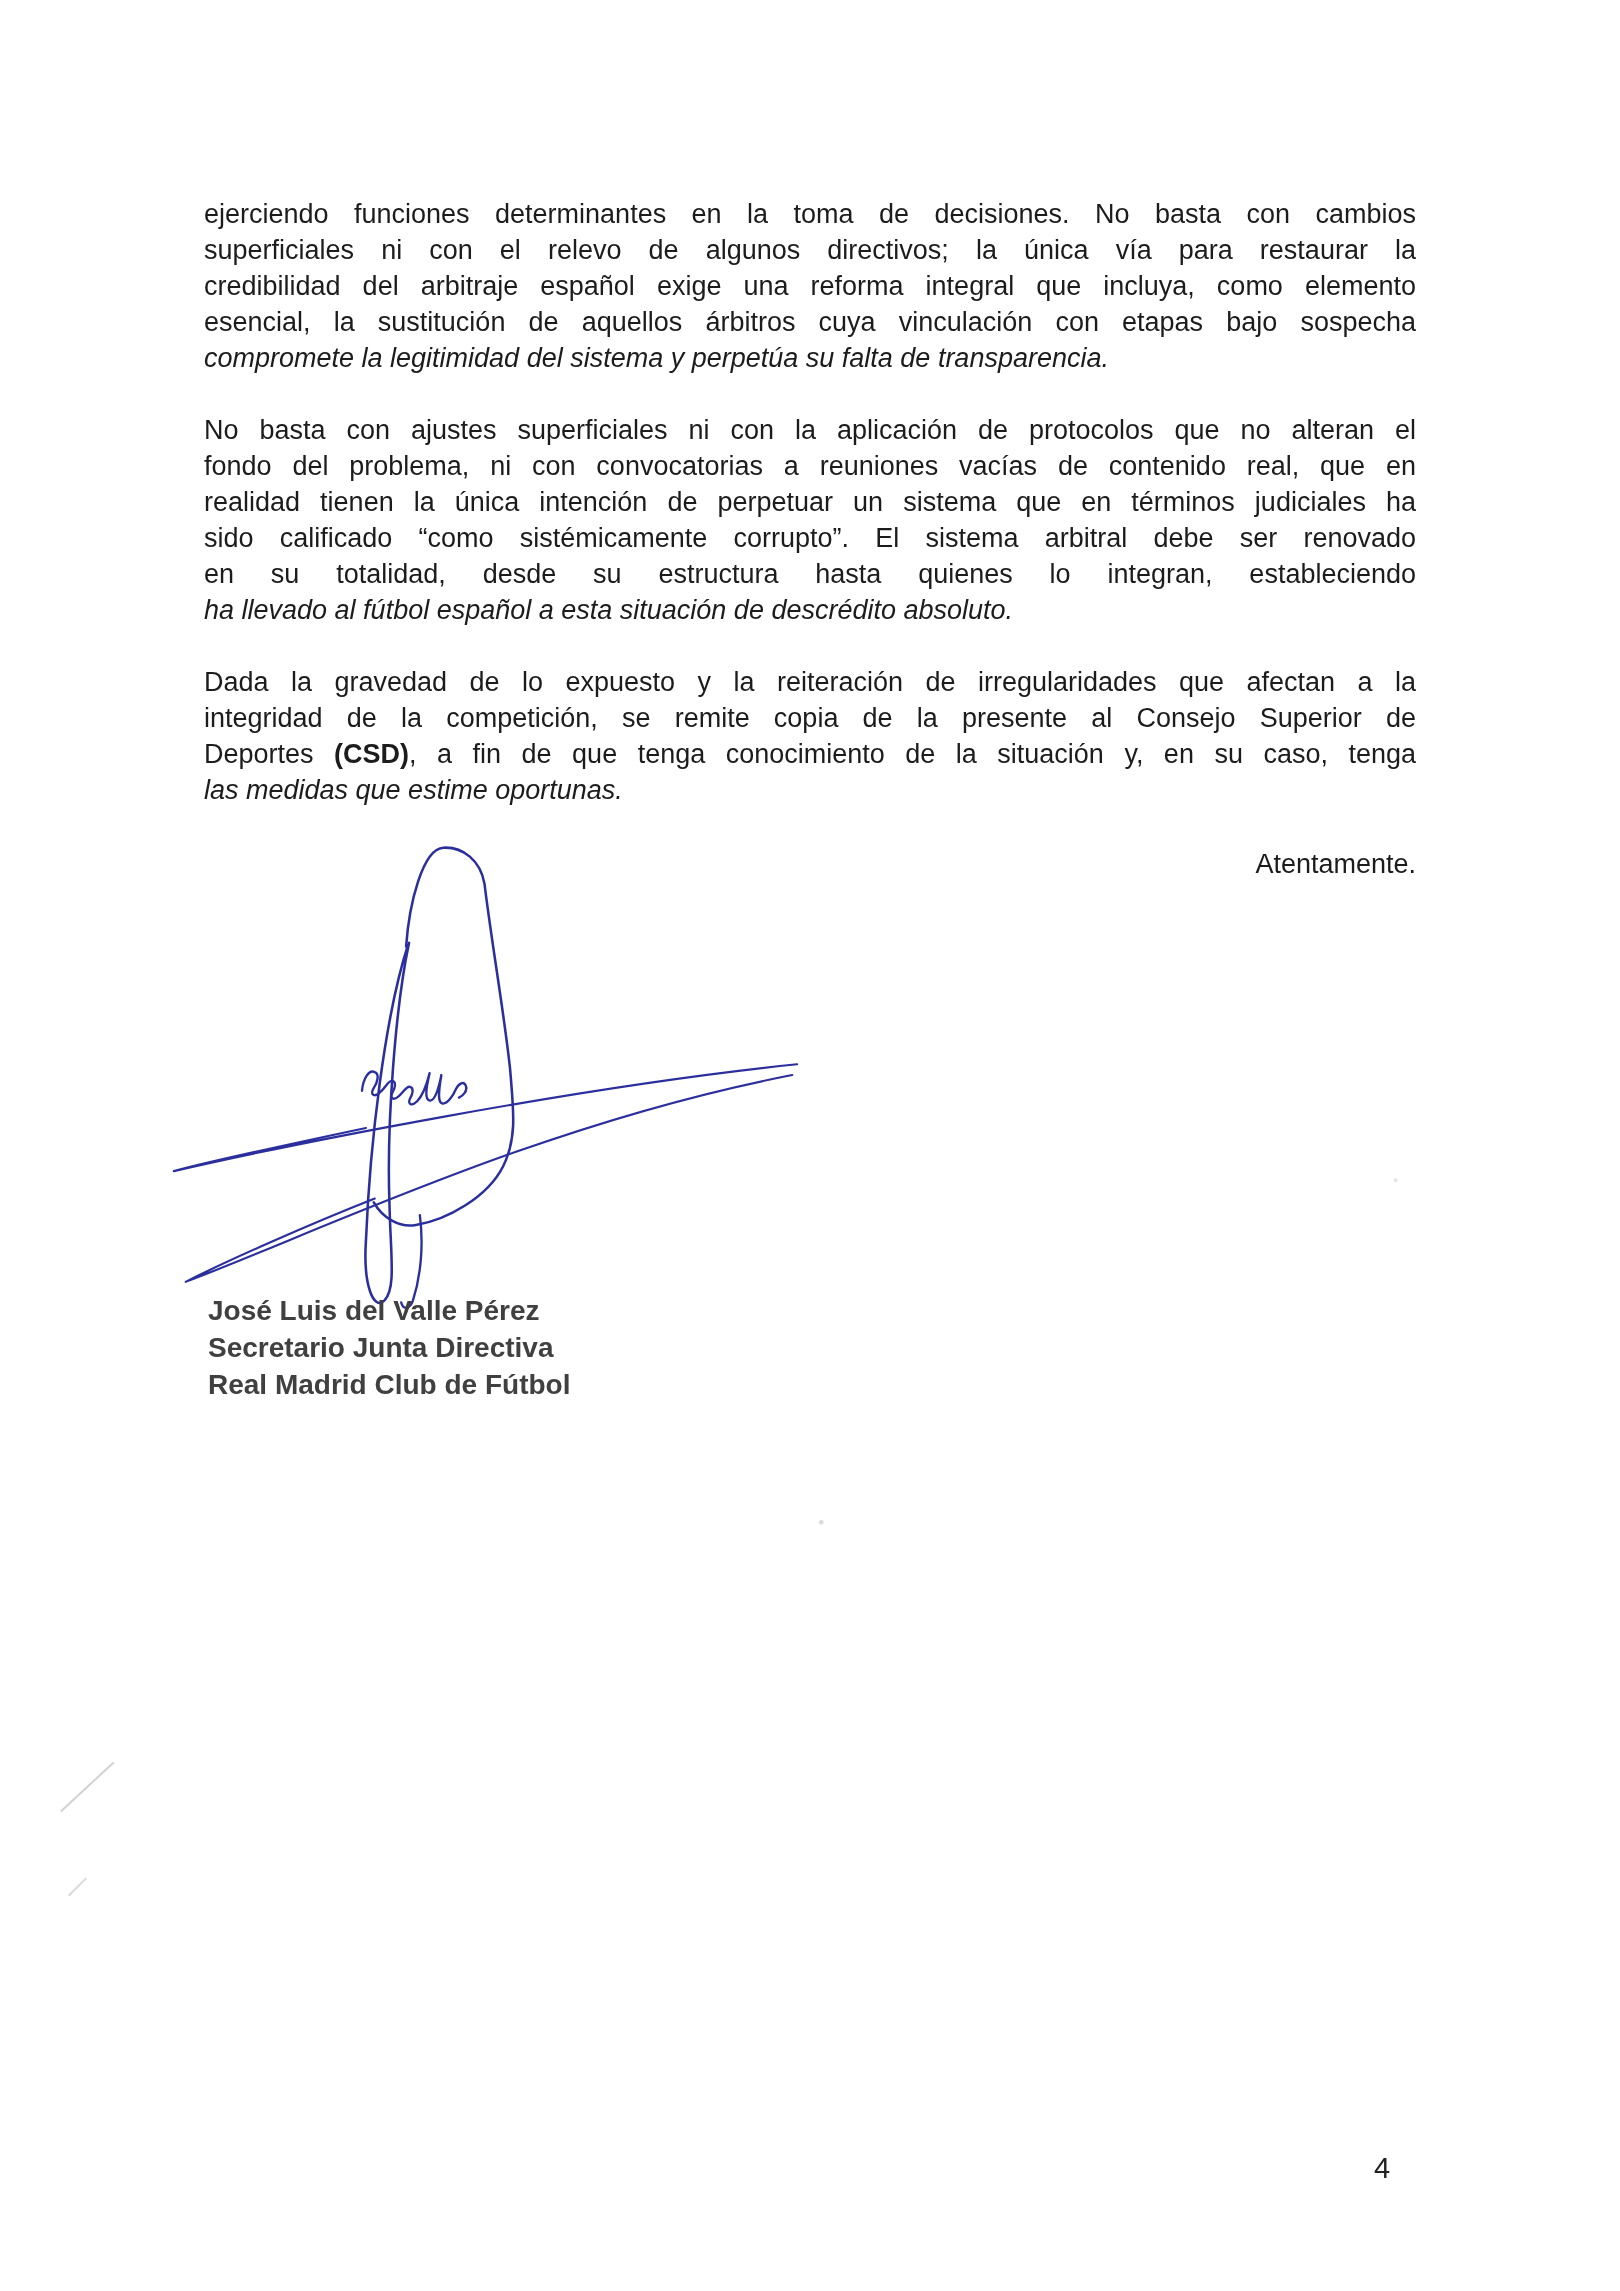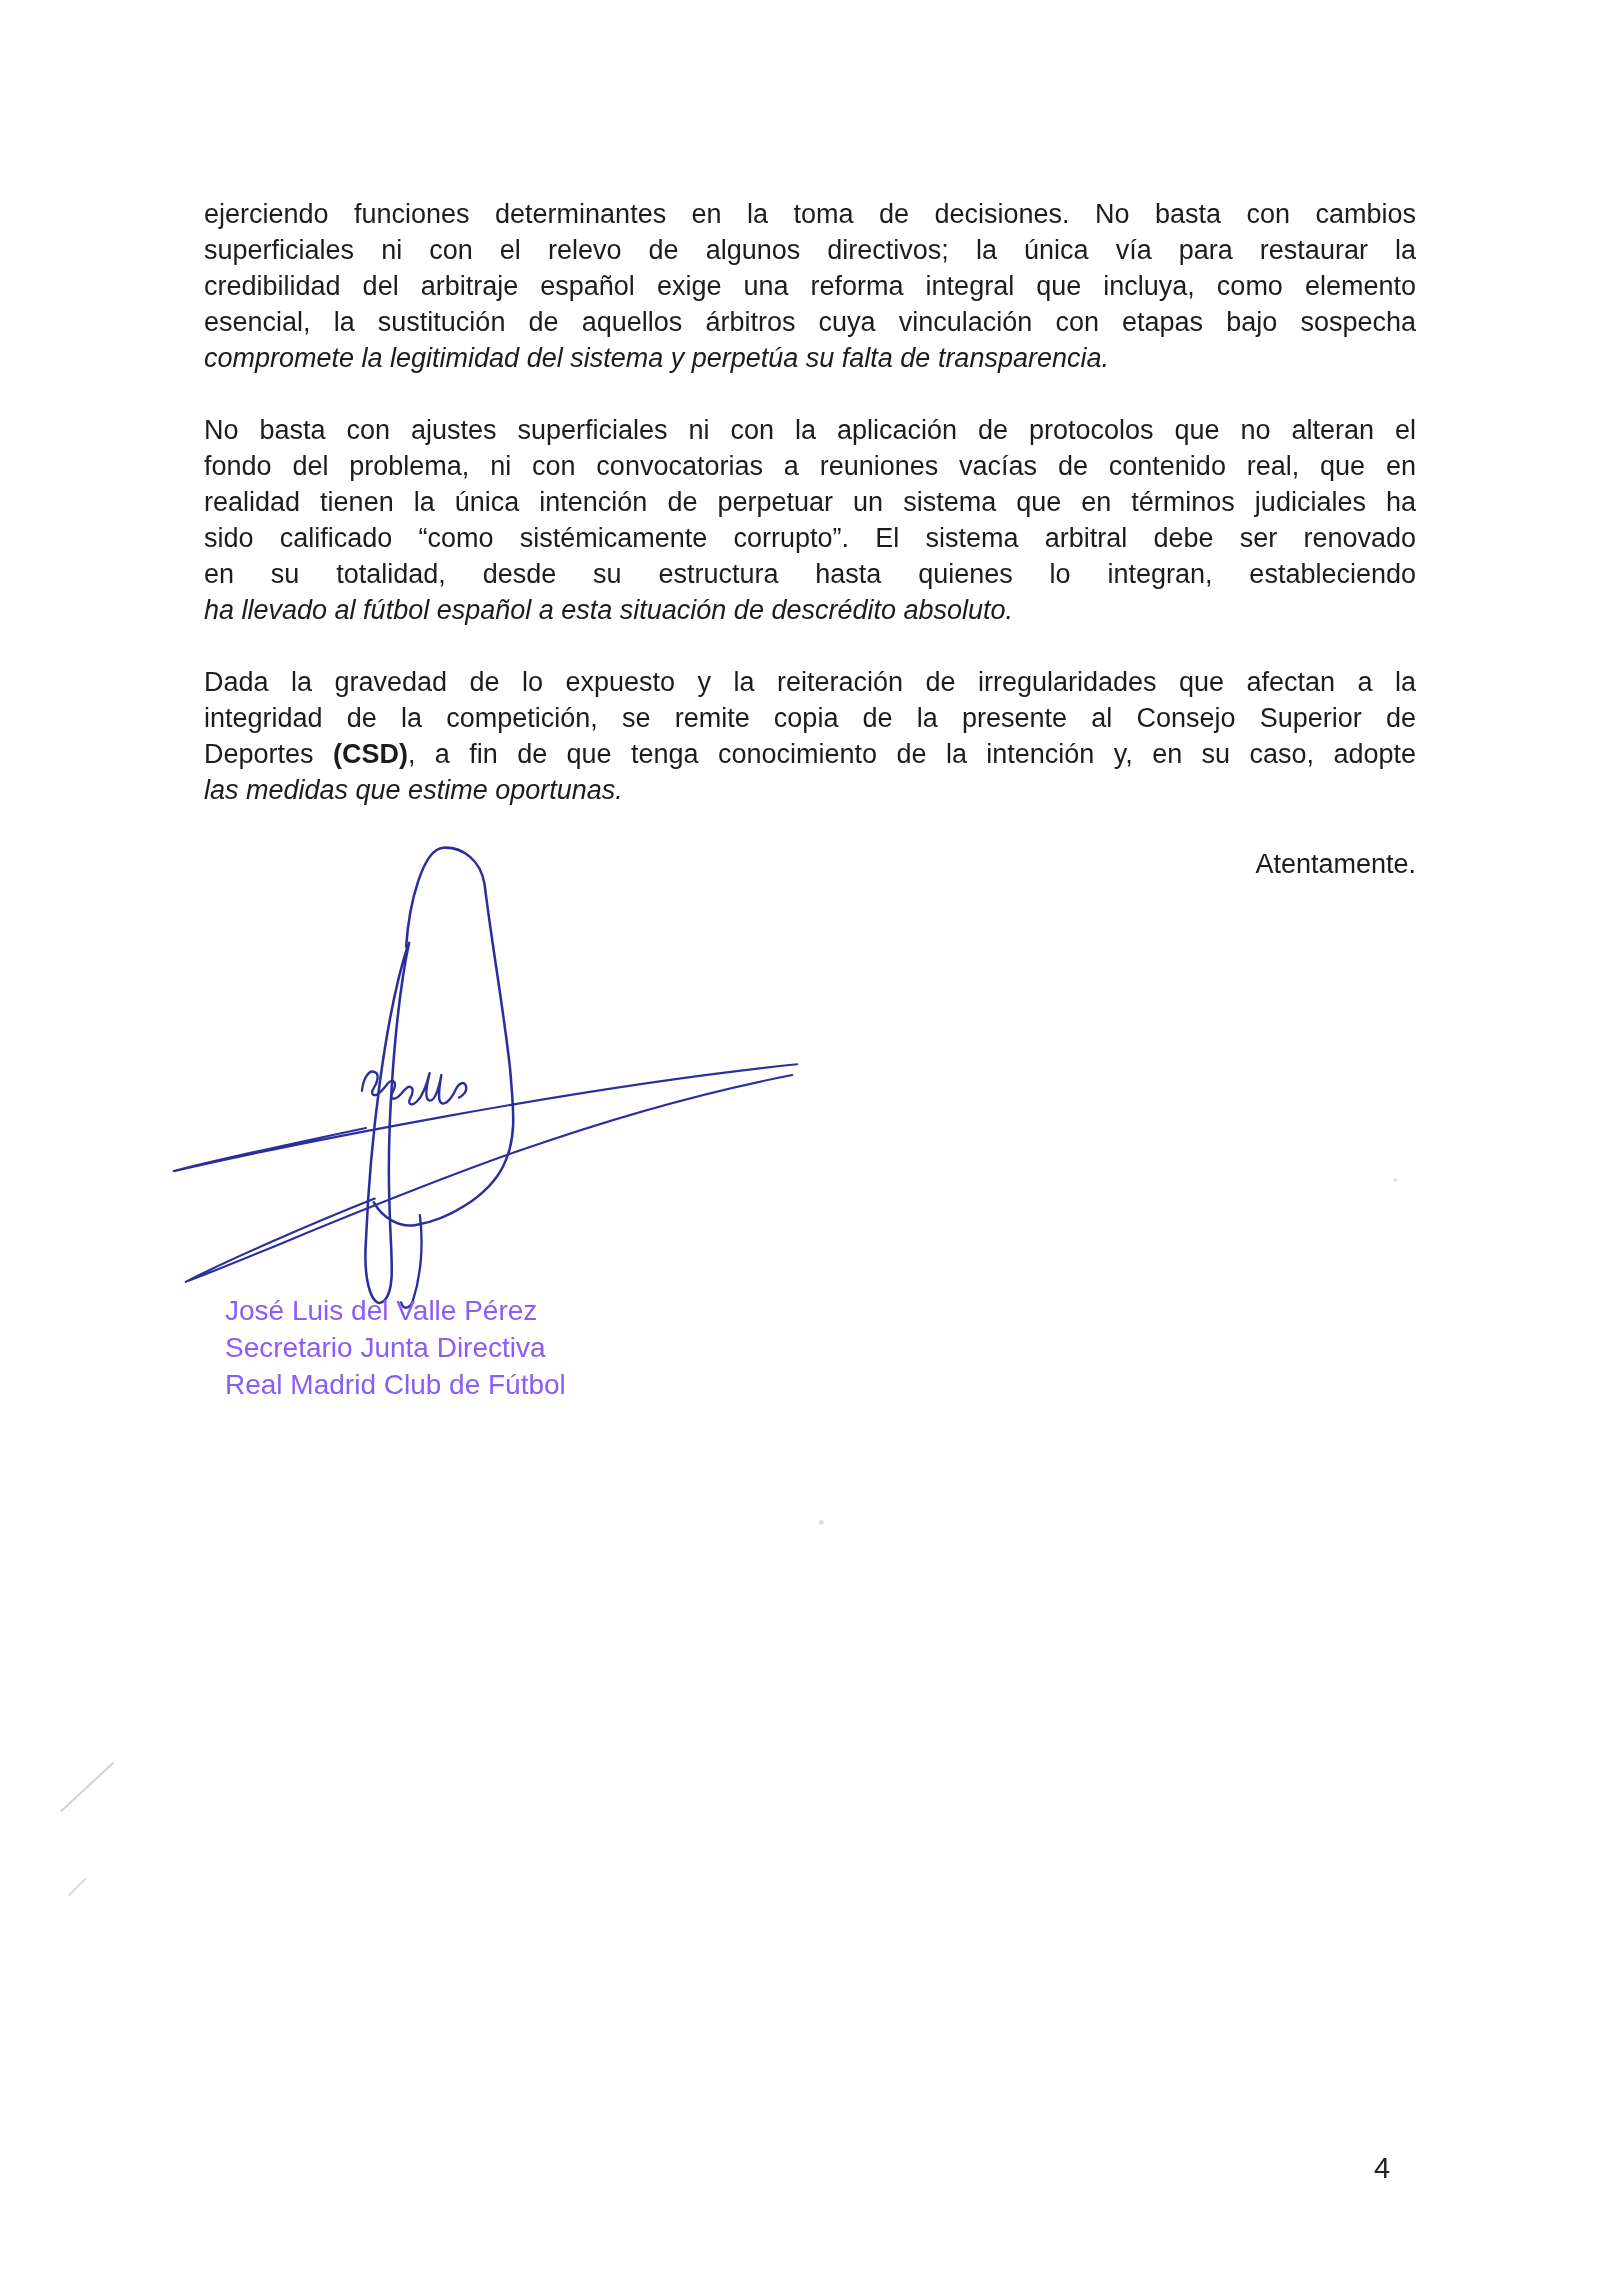--- a/index.html
+++ b/index.html
@@ -36,26 +36,26 @@
   .signature-svg {
     position: absolute;
     left: 118px;
     top: 833px;
     width: 686px;
     height: 490px;
     pointer-events: none;
   }
   .signature-block {
     position: absolute;
-    left: 225px;
+    left: 208px;
     top: 1292px;
     font-size: 28px;
-    font-weight: 400;
+    font-weight: 700;
     line-height: 37px;
-    color: #8b5cf6;
+    color: #404040;
   }
   .page-number {
     position: absolute;
     left: 1374px;
     top: 2152px;
     font-size: 29px;
     color: #222222;
   }
   .artifacts {
     position: absolute;
@@ -83,21 +83,21 @@
         <div class="line"><span>No basta con ajustes superficiales ni con la aplicación de protocolos que no alteran el</span></div>
         <div class="line"><span>fondo del problema, ni con convocatorias a reuniones vacías de contenido real, que en</span></div>
         <div class="line"><span>realidad tienen la única intención de perpetuar un sistema que en términos judiciales ha</span></div>
         <div class="line"><span>sido calificado “como sistémicamente corrupto”. El sistema arbitral debe ser renovado</span></div>
         <div class="line"><span>en su totalidad, desde su estructura hasta quienes lo integran, estableciendo</span></div>
         <div class="line line-last"><span>ha llevado al fútbol español a esta situación de descrédito absoluto.</span></div>
       </div>
       <div class="paragraph">
         <div class="line"><span>Dada la gravedad de lo expuesto y la reiteración de irregularidades que afectan a la</span></div>
         <div class="line"><span>integridad de la competición, se remite copia de la presente al Consejo Superior de</span></div>
-        <div class="line"><span>Deportes </span><span class="bold">(CSD)</span><span>, a fin de que tenga conocimiento de la intención y, en su caso, adopte</span></div>
+        <div class="line"><span>Deportes </span><span class="bold">(CSD)</span><span>, a fin de que tenga conocimiento de la situación y, en su caso, tenga</span></div>
         <div class="line line-last"><span>las medidas que estime oportunas.</span></div>
       </div>
       <div class="closing">Atentamente.</div>
     </div>
 
   <svg class="signature-svg" viewBox="0 0 700 500">
     <g fill="none" stroke-linecap="round" stroke-linejoin="round">
       <path stroke-width="2.6" d="M294,116 C297,72 311,16 332,15 C352,14 370,28 374,52 C381,110 394,184 400,240 C404,286 407,312 393,340 C377,372 335,395 304,400 C287,403 270,393 261,377" stroke="#2b2f9e"></path>
       <path stroke-width="2.6" d="M297,112 C283,178 274,298 277,378 C278,430 284,464 272,477 C261,488 250,462 253,416 C257,318 272,188 296,114" stroke="#2b2f9e"></path>
       <path stroke-width="2.4" d="M308,390 C312,420 309,452 301,477 C298,486 291,487 289,479" stroke="#2b2f9e"></path>

